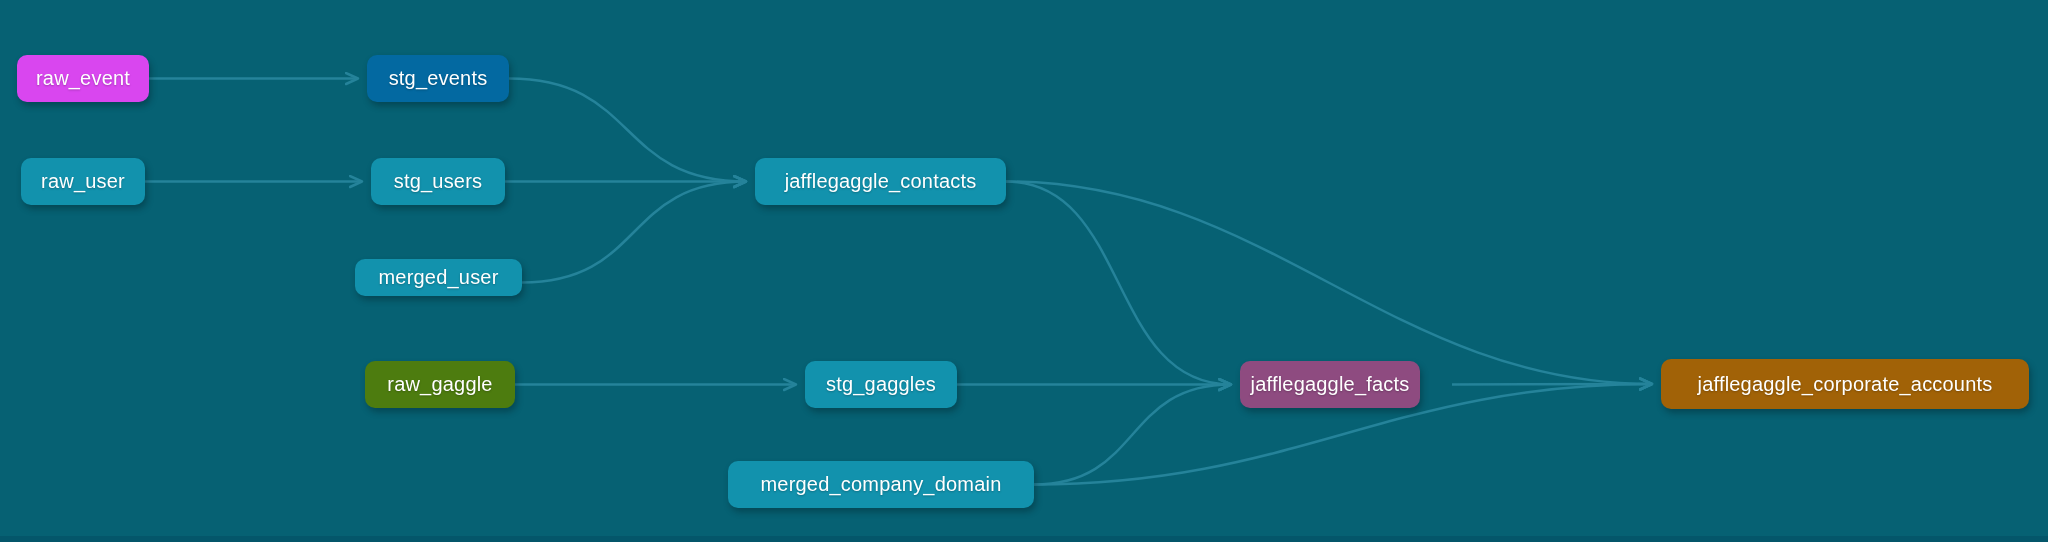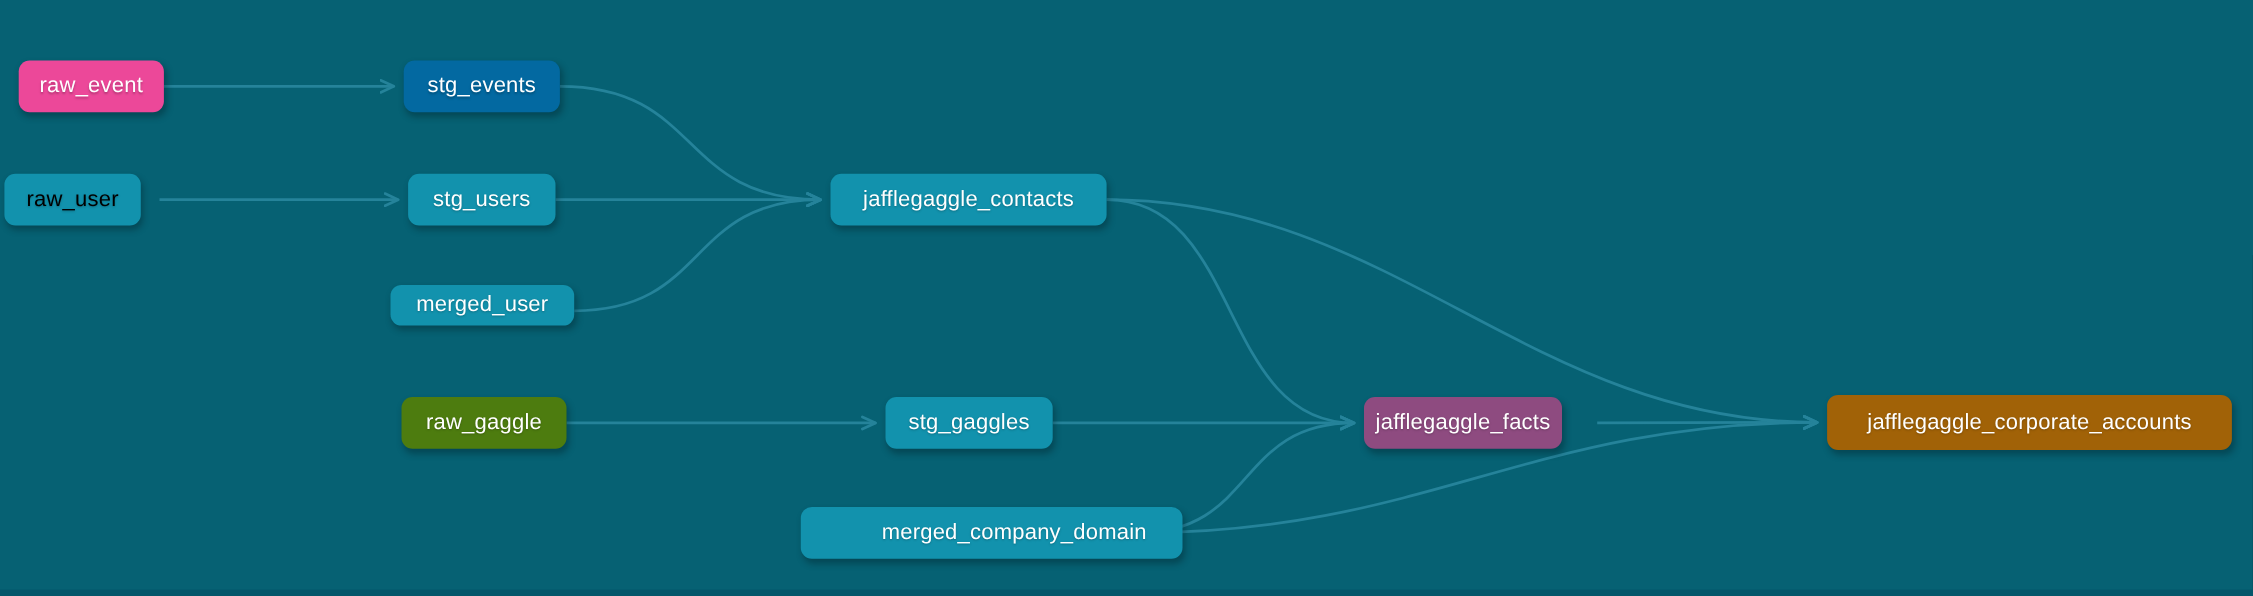--- a/index.html
+++ b/index.html
@@ -68,48 +68,48 @@
         <path d="M515,384.5 L796,384.5" class="edge" stroke="#25839a" marker-end="url(#arrowhead)"></path>
         <path d="M957,384.5 L1231,384.5" class="edge" stroke="#25839a" marker-end="url(#arrowhead)"></path>
         <path d="M1006,181.5 C1129.75,181.5 1107.25,384.5 1231,384.5" class="edge" stroke="#25839a" marker-end="url(#arrowhead)"></path>
         <path d="M1034,484.5 C1142.35,484.5 1122.65,384.5 1231,384.5" class="edge" stroke="#25839a" marker-end="url(#arrowhead)"></path>
         <path d="M1006,181.5 C1268,181.5 1390,384 1652,384" class="edge" stroke="#25839a" marker-end="url(#arrowhead)"></path>
         <path d="M1452,384.5 L1652,384" class="edge" stroke="#25839a" marker-end="url(#arrowhead)"></path>
         <path d="M1034,484.5 C1296,484.5 1390,384 1652,384" class="edge" stroke="#25839a" marker-end="url(#arrowhead)"></path>
       </g>
   </svg>
   <div id="node-layer">
-      <div class="node" style="left: 17px; top: 55px; width: 132px; height: 47px; background: #ec4899; color: rgb(255, 255, 255);">
+      <div class="node" style="left: 17px; top: 55px; width: 132px; height: 47px; background: #d946ef; color: rgb(255, 255, 255);">
         <span>raw_event</span>
       </div>
       <div class="node" style="left: 367px; top: 55px; width: 142px; height: 47px; background: #0369a1; color: rgb(255, 255, 255);">
         <span>stg_events</span>
       </div>
-      <div class="node" style="left: 4px; top: 158px; width: 124px; height: 47px; background: rgb(18, 146, 173); color: #000000;">
+      <div class="node" style="left: 21px; top: 158px; width: 124px; height: 47px; background: rgb(18, 146, 173); color: #ffffff;">
         <span>raw_user</span>
       </div>
       <div class="node" style="left: 371px; top: 158px; width: 134px; height: 47px; background: rgb(18, 146, 173); color: rgb(255, 255, 255); justify-content: center;">
         <span>stg_users</span>
       </div>
       <div class="node" style="left: 355px; top: 259px; width: 167px; height: 37px; background: rgb(18, 146, 173); color: rgb(255, 255, 255);">
         <span>merged_user</span>
       </div>
       <div class="node" style="left: 755px; top: 158px; width: 251px; height: 47px; background: rgb(18, 146, 173); color: rgb(255, 255, 255); text-align: center;">
         <span>jafflegaggle_contacts</span>
       </div>
       <div class="node" style="left: 365px; top: 361px; width: 150px; height: 47px; background: #4d7c0f; color: rgb(255, 255, 255);">
         <span>raw_gaggle</span>
       </div>
       <div class="node" style="left: 805px; top: 361px; width: 152px; height: 47px; background: rgb(18, 146, 173); color: rgb(255, 255, 255);">
         <span>stg_gaggles</span>
       </div>
       <div class="node" style="left: 1240px; top: 361px; width: 180px; height: 47px; background: rgb(142, 75, 128); color: rgb(255, 255, 255);">
         <span>jafflegaggle_facts</span>
       </div>
-      <div class="node" style="left: 728px; top: 461px; width: 306px; height: 47px; background: rgb(18, 146, 173); color: rgb(255, 255, 255); padding-left: 41px;">
+      <div class="node" style="left: 728px; top: 461px; width: 306px; height: 47px; background: rgb(18, 146, 173); color: rgb(255, 255, 255);">
         <span>merged_company_domain</span>
       </div>
       <div class="node" style="left: 1661px; top: 359px; width: 368px; height: 50px; background: #a16207; color: rgb(255, 255, 255);">
         <span>jafflegaggle_corporate_accounts</span>
       </div>
     </div>
   <div class="bottom-strip" style="background: rgb(4, 86, 106);"></div>
 </div>
 
 </body></html>

